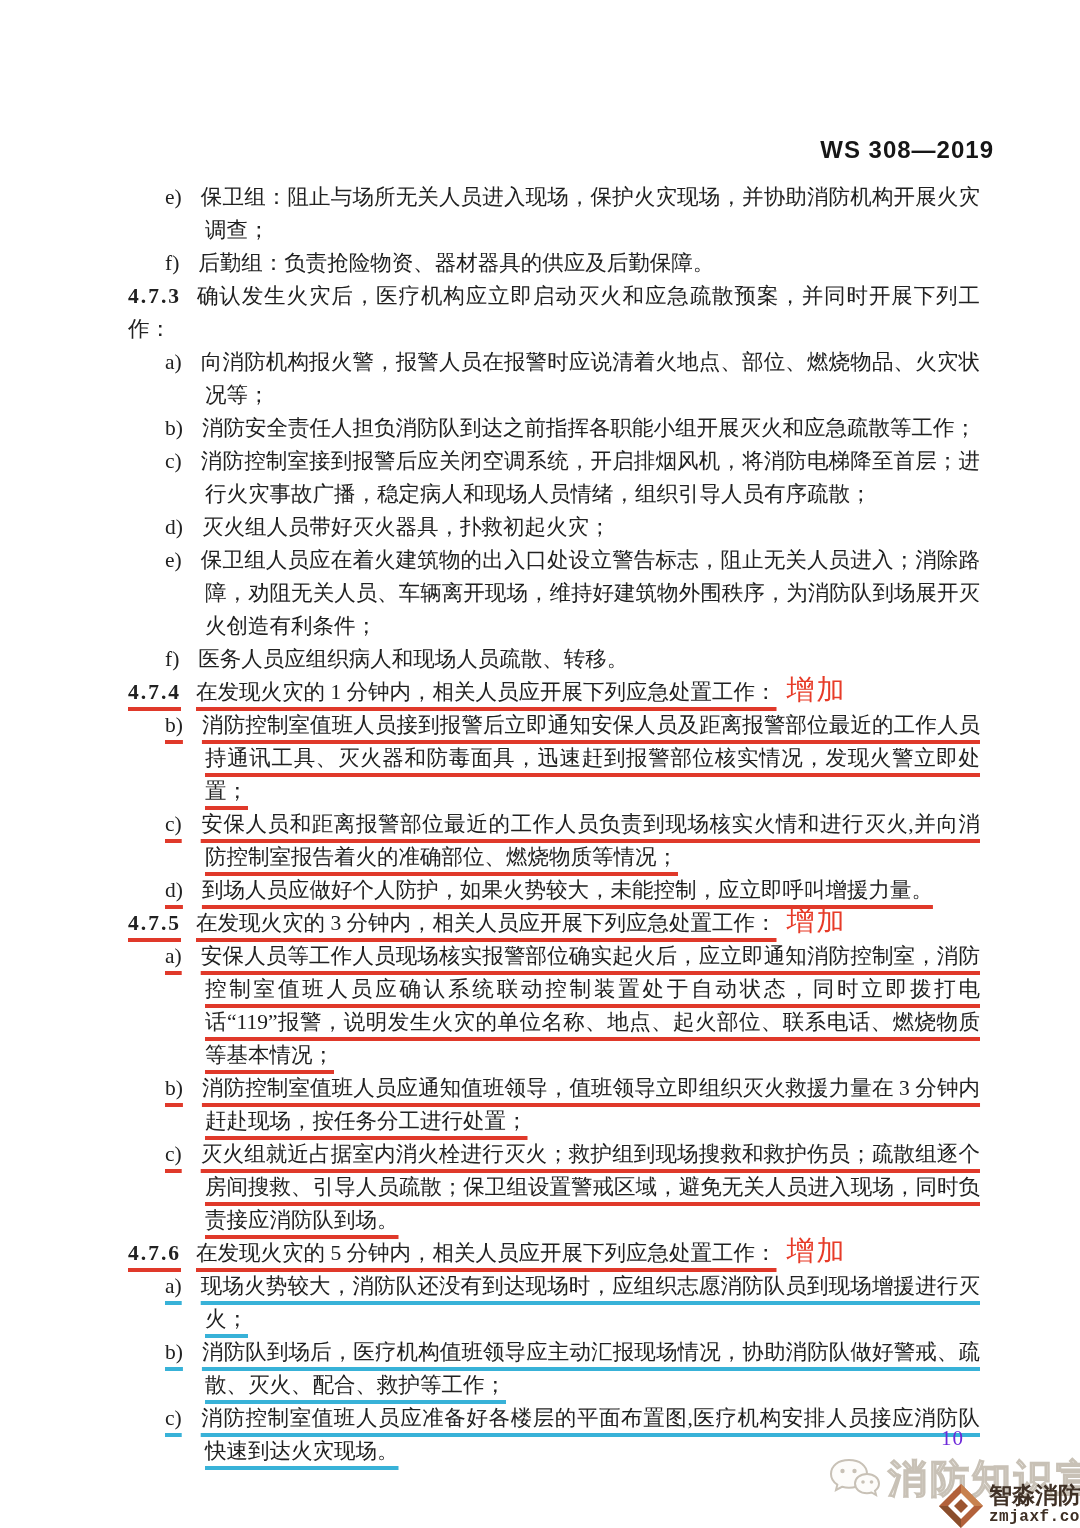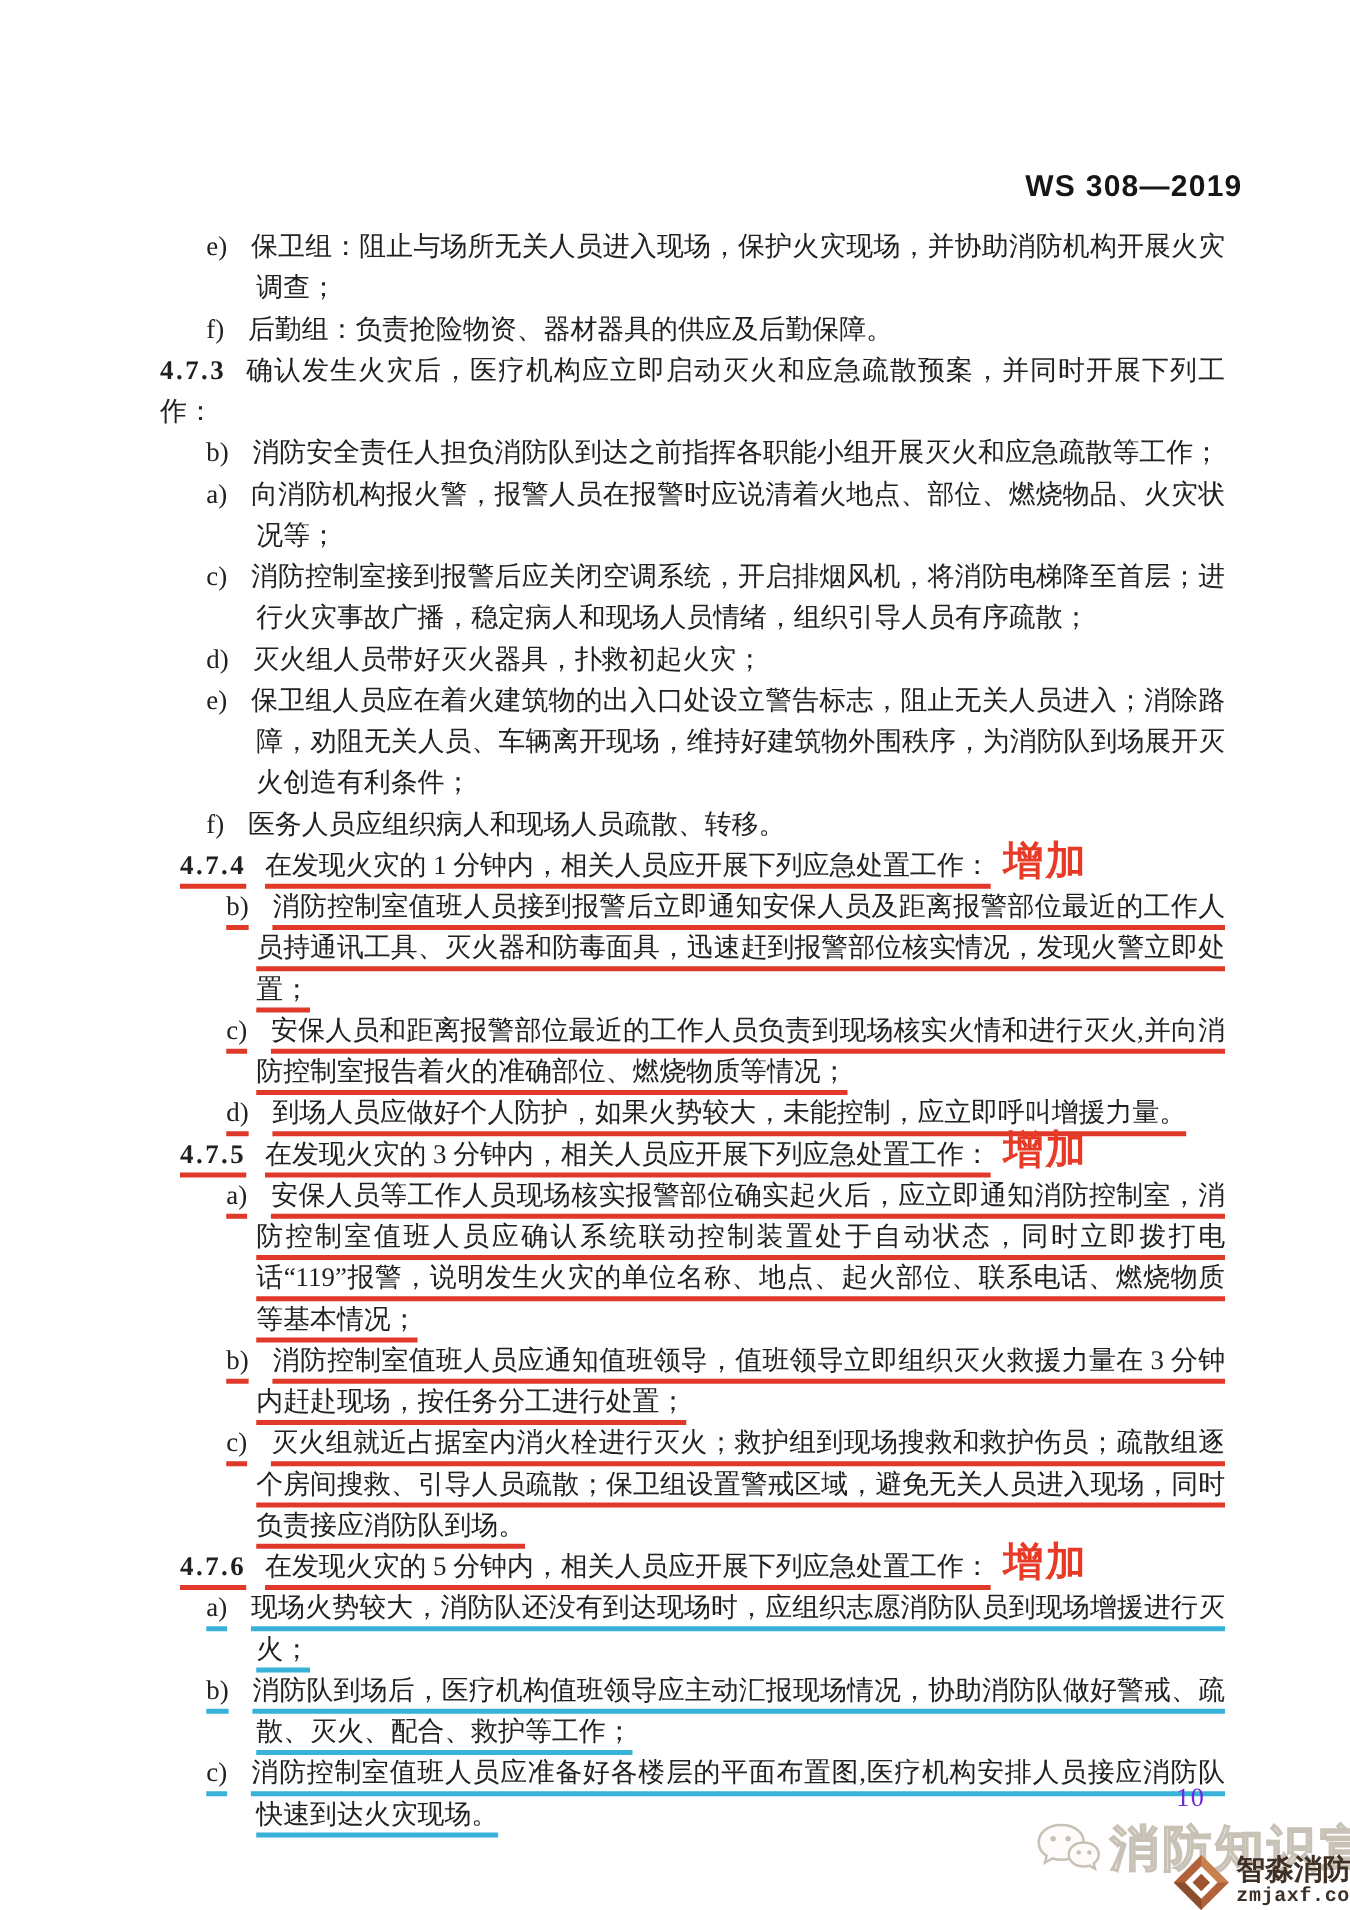--- a/index.html
+++ b/index.html
@@ -26,26 +26,26 @@
   p.sec{padding-left:0;text-indent:0;}
   .sec .label{padding-right:15px;letter-spacing:2px;font-weight:bold;}
   .item .label{padding-right:19px;}
   .u{text-decoration:none;}
   .u-red,.u-cyan,.u-orange,.u-crimson{
     text-decoration-line:underline;
     text-decoration-thickness:3.5px;
     text-underline-offset:8px;
     text-decoration-skip-ink:none;
   }
-  .u-red{text-decoration-color:var(--red);margin-left:16px;}
+  .u-red{text-decoration-color:var(--red);}
   .u-cyan{text-decoration-color:var(--cyan);}
   .badge{
     color:var(--badge-red);
-    font-size:32px;line-height:0;margin-left:10px;
-    letter-spacing:2px;white-space:nowrap;font-weight:bold;
+    font-size:28px;line-height:0;margin-left:10px;
+    letter-spacing:2px;white-space:nowrap;
   }
   .badge:empty{display:none;}
   .page-number{
     position:absolute;top:1426px;left:941px;
     font-size:21px;color:#6d28d9;letter-spacing:1px;
   }
   .wm{
     position:absolute;left:828px;top:1452px;
     display:flex;align-items:center;gap:8px;z-index:1;
   }
@@ -81,24 +81,24 @@
       <p class="item">
     <span class="u u-none"><span class="label">e)</span><span class="txt">保卫组：阻止与场所无关人员进入现场，保护火灾现场，并协助消防机构开展火灾调查；</span></span>
   </p>
       <p class="item">
     <span class="u u-none"><span class="label">f)</span><span class="txt">后勤组：负责抢险物资、器材器具的供应及后勤保障。</span></span>
   </p>
       <p class="sec">
     <span class="u u-none"><span class="label">4.7.3</span><span class="txt">确认发生火灾后，医疗机构应立即启动灭火和应急疏散预案，并同时开展下列工作：</span></span>
   </p>
       <p class="item">
-    <span class="u u-none"><span class="label">b)</span><span class="txt">消防安全责任人担负消防队到达之前指挥各职能小组开展灭火和应急疏散等工作；</span></span>
+    <span class="u u-none"><span class="label">a)</span><span class="txt">向消防机构报火警，报警人员在报警时应说清着火地点、部位、燃烧物品、火灾状况等；</span></span>
   </p>
       <p class="item">
-    <span class="u u-none"><span class="label">a)</span><span class="txt">向消防机构报火警，报警人员在报警时应说清着火地点、部位、燃烧物品、火灾状况等；</span></span>
+    <span class="u u-none"><span class="label">b)</span><span class="txt">消防安全责任人担负消防队到达之前指挥各职能小组开展灭火和应急疏散等工作；</span></span>
   </p>
       <p class="item">
     <span class="u u-none"><span class="label">c)</span><span class="txt">消防控制室接到报警后应关闭空调系统，开启排烟风机，将消防电梯降至首层；进行火灾事故广播，稳定病人和现场人员情绪，组织引导人员有序疏散；</span></span>
   </p>
       <p class="item">
     <span class="u u-none"><span class="label">d)</span><span class="txt">灭火组人员带好灭火器具，扑救初起火灾；</span></span>
   </p>
       <p class="item">
     <span class="u u-none"><span class="label">e)</span><span class="txt">保卫组人员应在着火建筑物的出入口处设立警告标志，阻止无关人员进入；消除路障，劝阻无关人员、车辆离开现场，维持好建筑物外围秩序，为消防队到场展开灭火创造有利条件；</span></span>
   </p>

